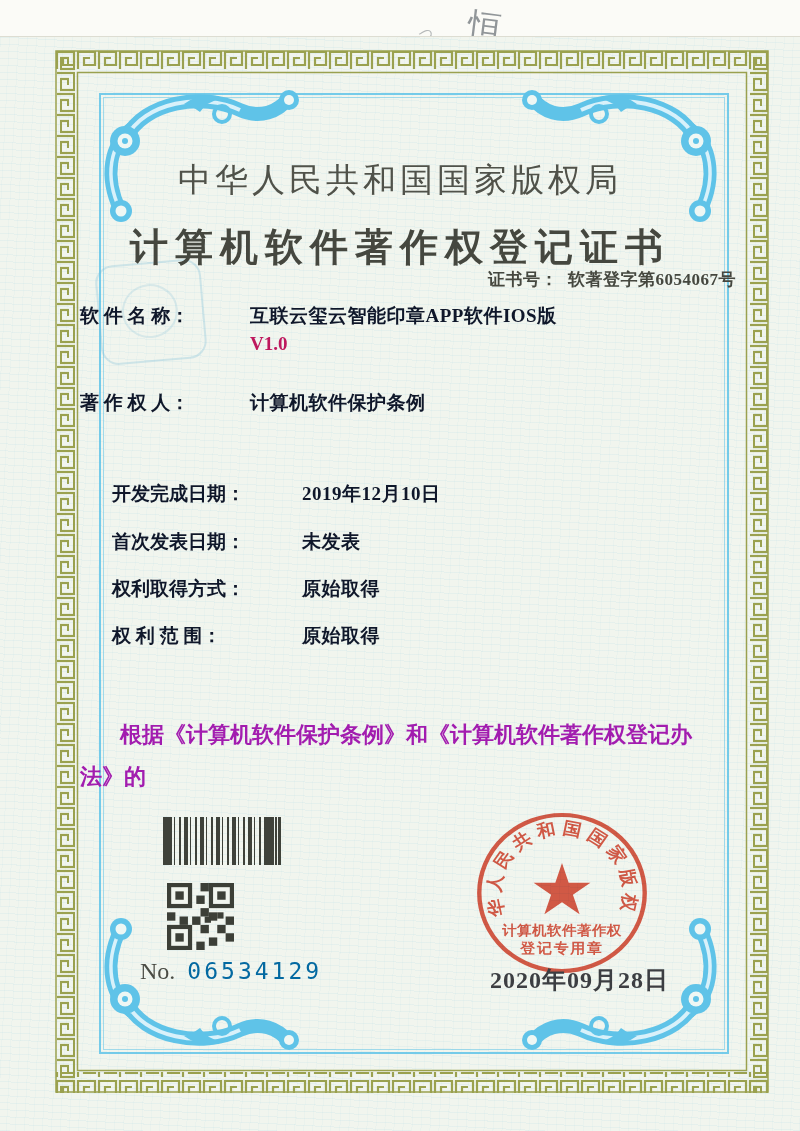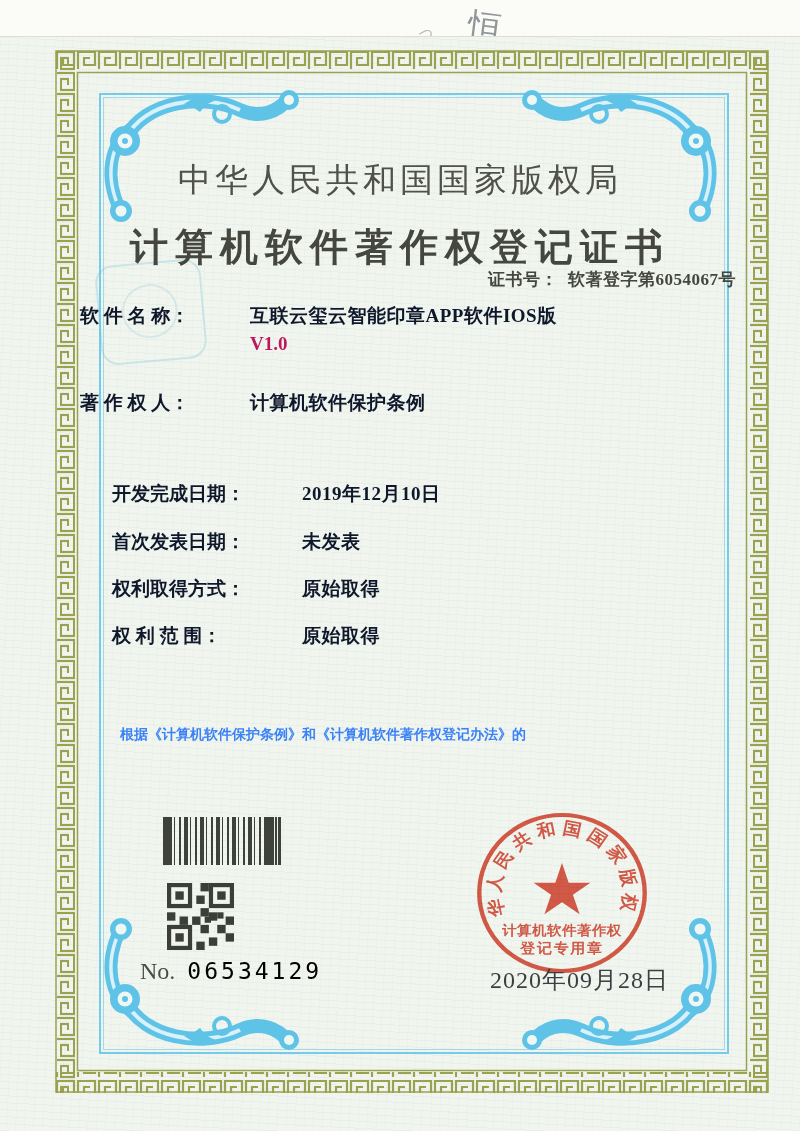--- a/index.html
+++ b/index.html
@@ -34,39 +34,39 @@
   }
   .certno{left:488px;top:268px;font-size:17px;font-weight:bold;color:#45473f;letter-spacing:.5px;}
   .certno .lbl{margin-right:10px;}
   
   .row{left:80px;font-size:19px;font-weight:bold;color:#0f172a;white-space:nowrap;}
   .row .lbl{display:inline-block;min-width:148px;}
   .row .val{display:inline-block;margin-left:22px;letter-spacing:.5px;}
   .row.wide .lbl{min-width:168px;margin-left:32px;}
   .val2{left:250px;font-size:19px;font-weight:bold;color:#be185d;}
   
-  .statement{left:80px;top:714px;width:655px;font-size:14px;font-weight:bold;color:#3b82f6;}
+  .statement{left:80px;top:714px;width:655px;font-size:22px;font-weight:bold;color:#a21caf;}
   .statement p{margin:0;line-height:42px;}
   .statement p.first{text-indent:40px;}
   
   .barcode{
     left:163px;top:817px;width:118px;height:48px;
     background:repeating-linear-gradient(90deg,#3f423a 0 2px,rgba(0,0,0,0) 2px 5px,#3f423a 5px 9px,rgba(0,0,0,0) 9px 11px,#3f423a 11px 12px,rgba(0,0,0,0) 12px 16px);
   }
   .barcode .guard-l{position:absolute;left:0;top:0;bottom:0;width:8px;background:#3f423a;}
   .barcode .guard-r{position:absolute;right:7px;top:0;bottom:0;width:10px;background:#3f423a;}
   .barcode .guard-r2{position:absolute;right:1px;top:0;bottom:0;width:2px;background:#3f423a;}
   
   .qr{left:167px;top:883px;width:67px;height:67px;}
   
   .serial{left:140px;top:958px;font-size:24px;color:#4a4c45;}
-  .serial .num{color:#000000;letter-spacing:3px;margin-left:12px;font-family:"DejaVu Sans Mono",monospace;font-size:23px;}
+  .serial .num{color:#0369a1;letter-spacing:3px;margin-left:12px;font-family:"DejaVu Sans Mono",monospace;font-size:23px;}
   
   .seal{left:474px;top:810px;width:176px;height:166px;opacity:.95;mix-blend-mode:multiply;}
-  .issue-date{left:490px;top:964px;font-size:24px;font-weight:400;color:#3c3e42;letter-spacing:1px;}
+  .issue-date{left:490px;top:964px;font-size:24px;font-weight:700;color:#3c3e42;letter-spacing:1px;}
   
   .ghost-stamp{
     left:98px;top:262px;width:102px;height:96px;
     border:2px solid rgba(123,188,214,.30);border-radius:18px;transform:rotate(-5deg);
   }
   .ghost-stamp::after{
     content:"";position:absolute;left:22px;top:20px;width:52px;height:50px;
     border:2px solid rgba(123,188,214,.22);border-radius:50%;
   }
   

